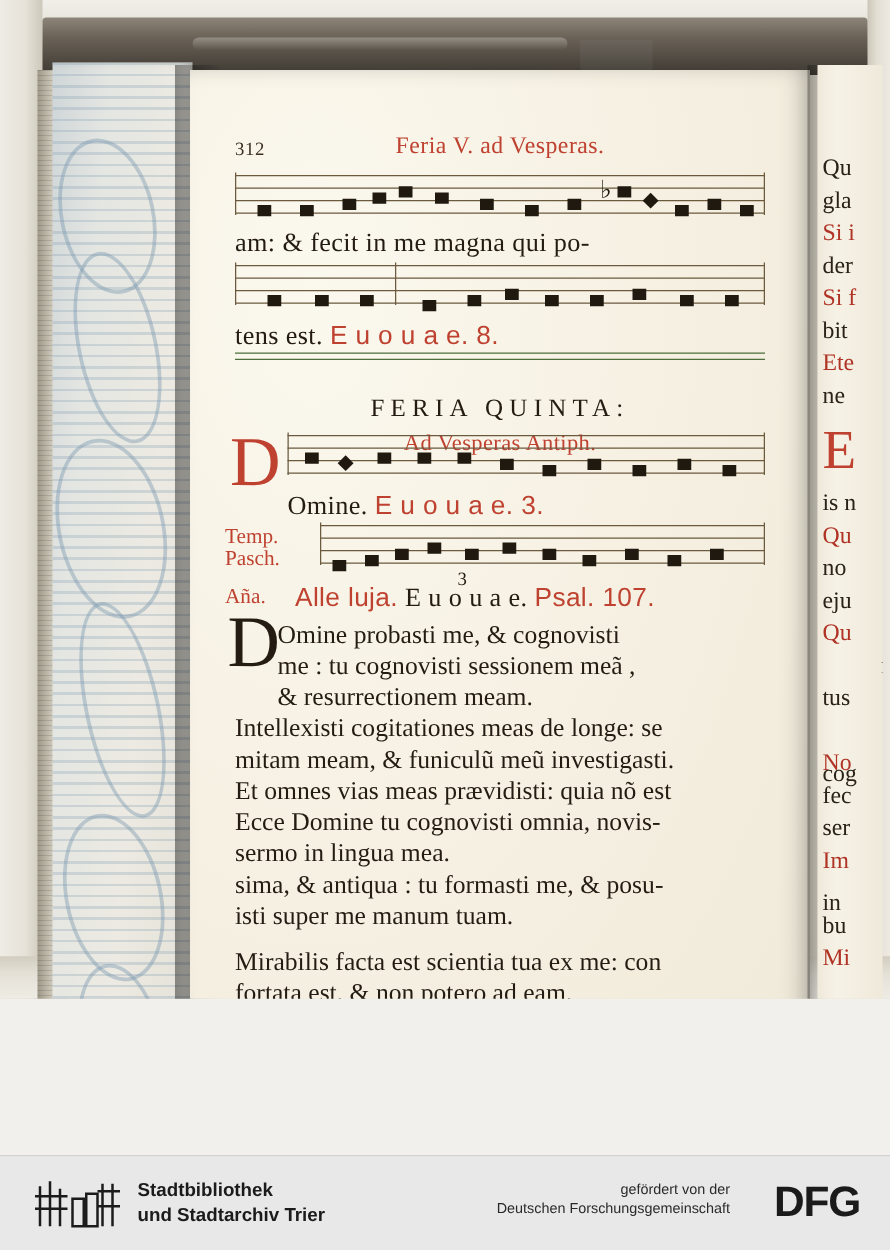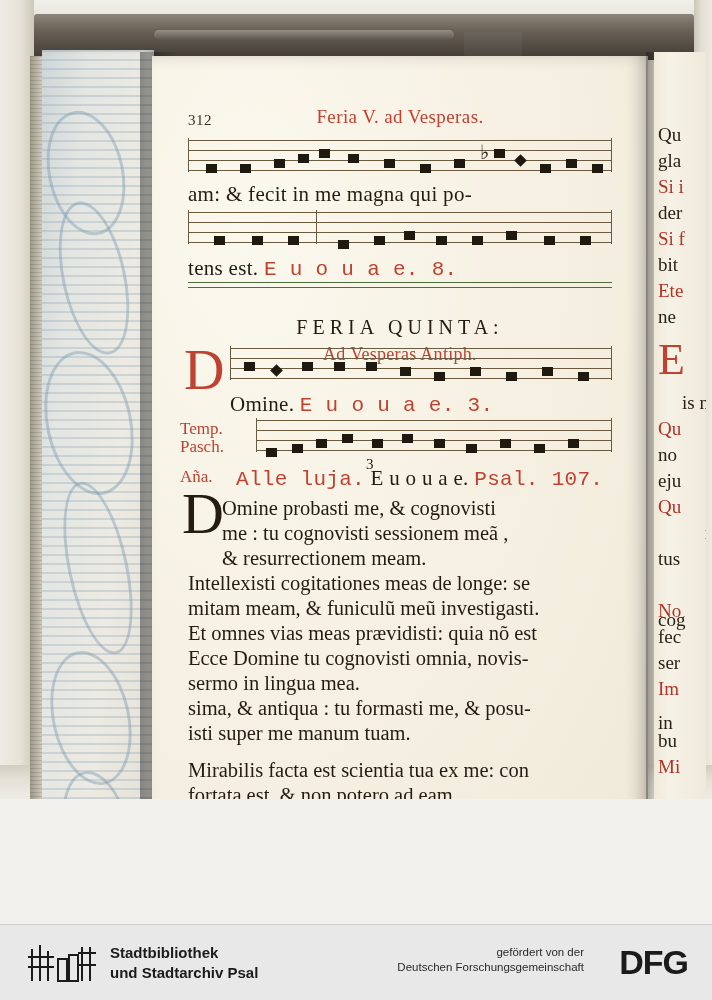--- a/index.html
+++ b/index.html
@@ -136,21 +136,21 @@
   
   .content {
     position: absolute;
     left: 0; top: 0;
     width: 496px; height: 856px;
     color: #241c12;
   }
   .red { color: #b03426; }
   .rubric {
     color: #bf4130;
-    font-family: Liberation Mono, monospace;
+    font-family: Liberation Sans, sans-serif;
   }
   .folio {
     position: absolute;
     left: 36px; top: 56px;
     font-size: 15px;
     color: #3a2f22;
     letter-spacing: .5px;
   }
   .heading-running {
     position: absolute;
@@ -502,21 +502,21 @@
     <div class="leaf-right">
       <div class="rp" style="top:72px;">Qu</div>
       <div class="rp" style="top:98px;">gla</div>
       <div class="rp red" style="top:124px;">Si i</div>
       <div class="rp" style="top:150px;">der</div>
       <div class="rp red" style="top:176px;">Si f</div>
       <div class="rp" style="top:202px;">bit</div>
       <div class="rp red" style="top:228px;">Ete</div>
       <div class="rp" style="top:254px;">ne</div>
       <div class="rp big" style="top:282px;">E</div>
-      <div class="rp" style="top:340px;margin-left:24px;">is n</div>
+      <div class="rp" style="top:340px;">is n</div>
       <div class="rp red" style="top:366px;">Qu</div>
       <div class="rp" style="top:392px;">no</div>
       <div class="rp" style="top:418px;">eju</div>
       <div class="rp red" style="top:444px;">Qu</div>
       <div class="rp" style="top:470px;margin-left:47px;">me</div>
       <div class="rp" style="top:496px;">tus</div>
       <div class="rp" style="top:522px;margin-top:35px;">cog</div>
       <div class="rp red" style="top:548px;">No</div>
       <div class="rp" style="top:574px;">fec</div>
       <div class="rp" style="top:600px;">ser</div>
@@ -542,21 +542,21 @@
             <rect x="41" y="14" width="9" height="26"></rect>
             <line x1="54" y1="6" x2="54" y2="40"></line>
             <line x1="62" y1="6" x2="62" y2="40"></line>
             <line x1="50" y1="12" x2="68" y2="12"></line>
             <line x1="50" y1="24" x2="68" y2="24"></line>
           </g>
         </svg>
       </div>
       <div class="lib-name">
         <div>Stadtbibliothek</div>
-        <div>und Stadtarchiv Psal</div>
+        <div>und Stadtarchiv Trier</div>
       </div>
       <div class="funder">
         <div>gefördert von der</div>
         <div>Deutschen Forschungsgemeinschaft</div>
       </div>
       <div class="dfg">DFG</div>
     </div>
   </div>
 
 </div>

